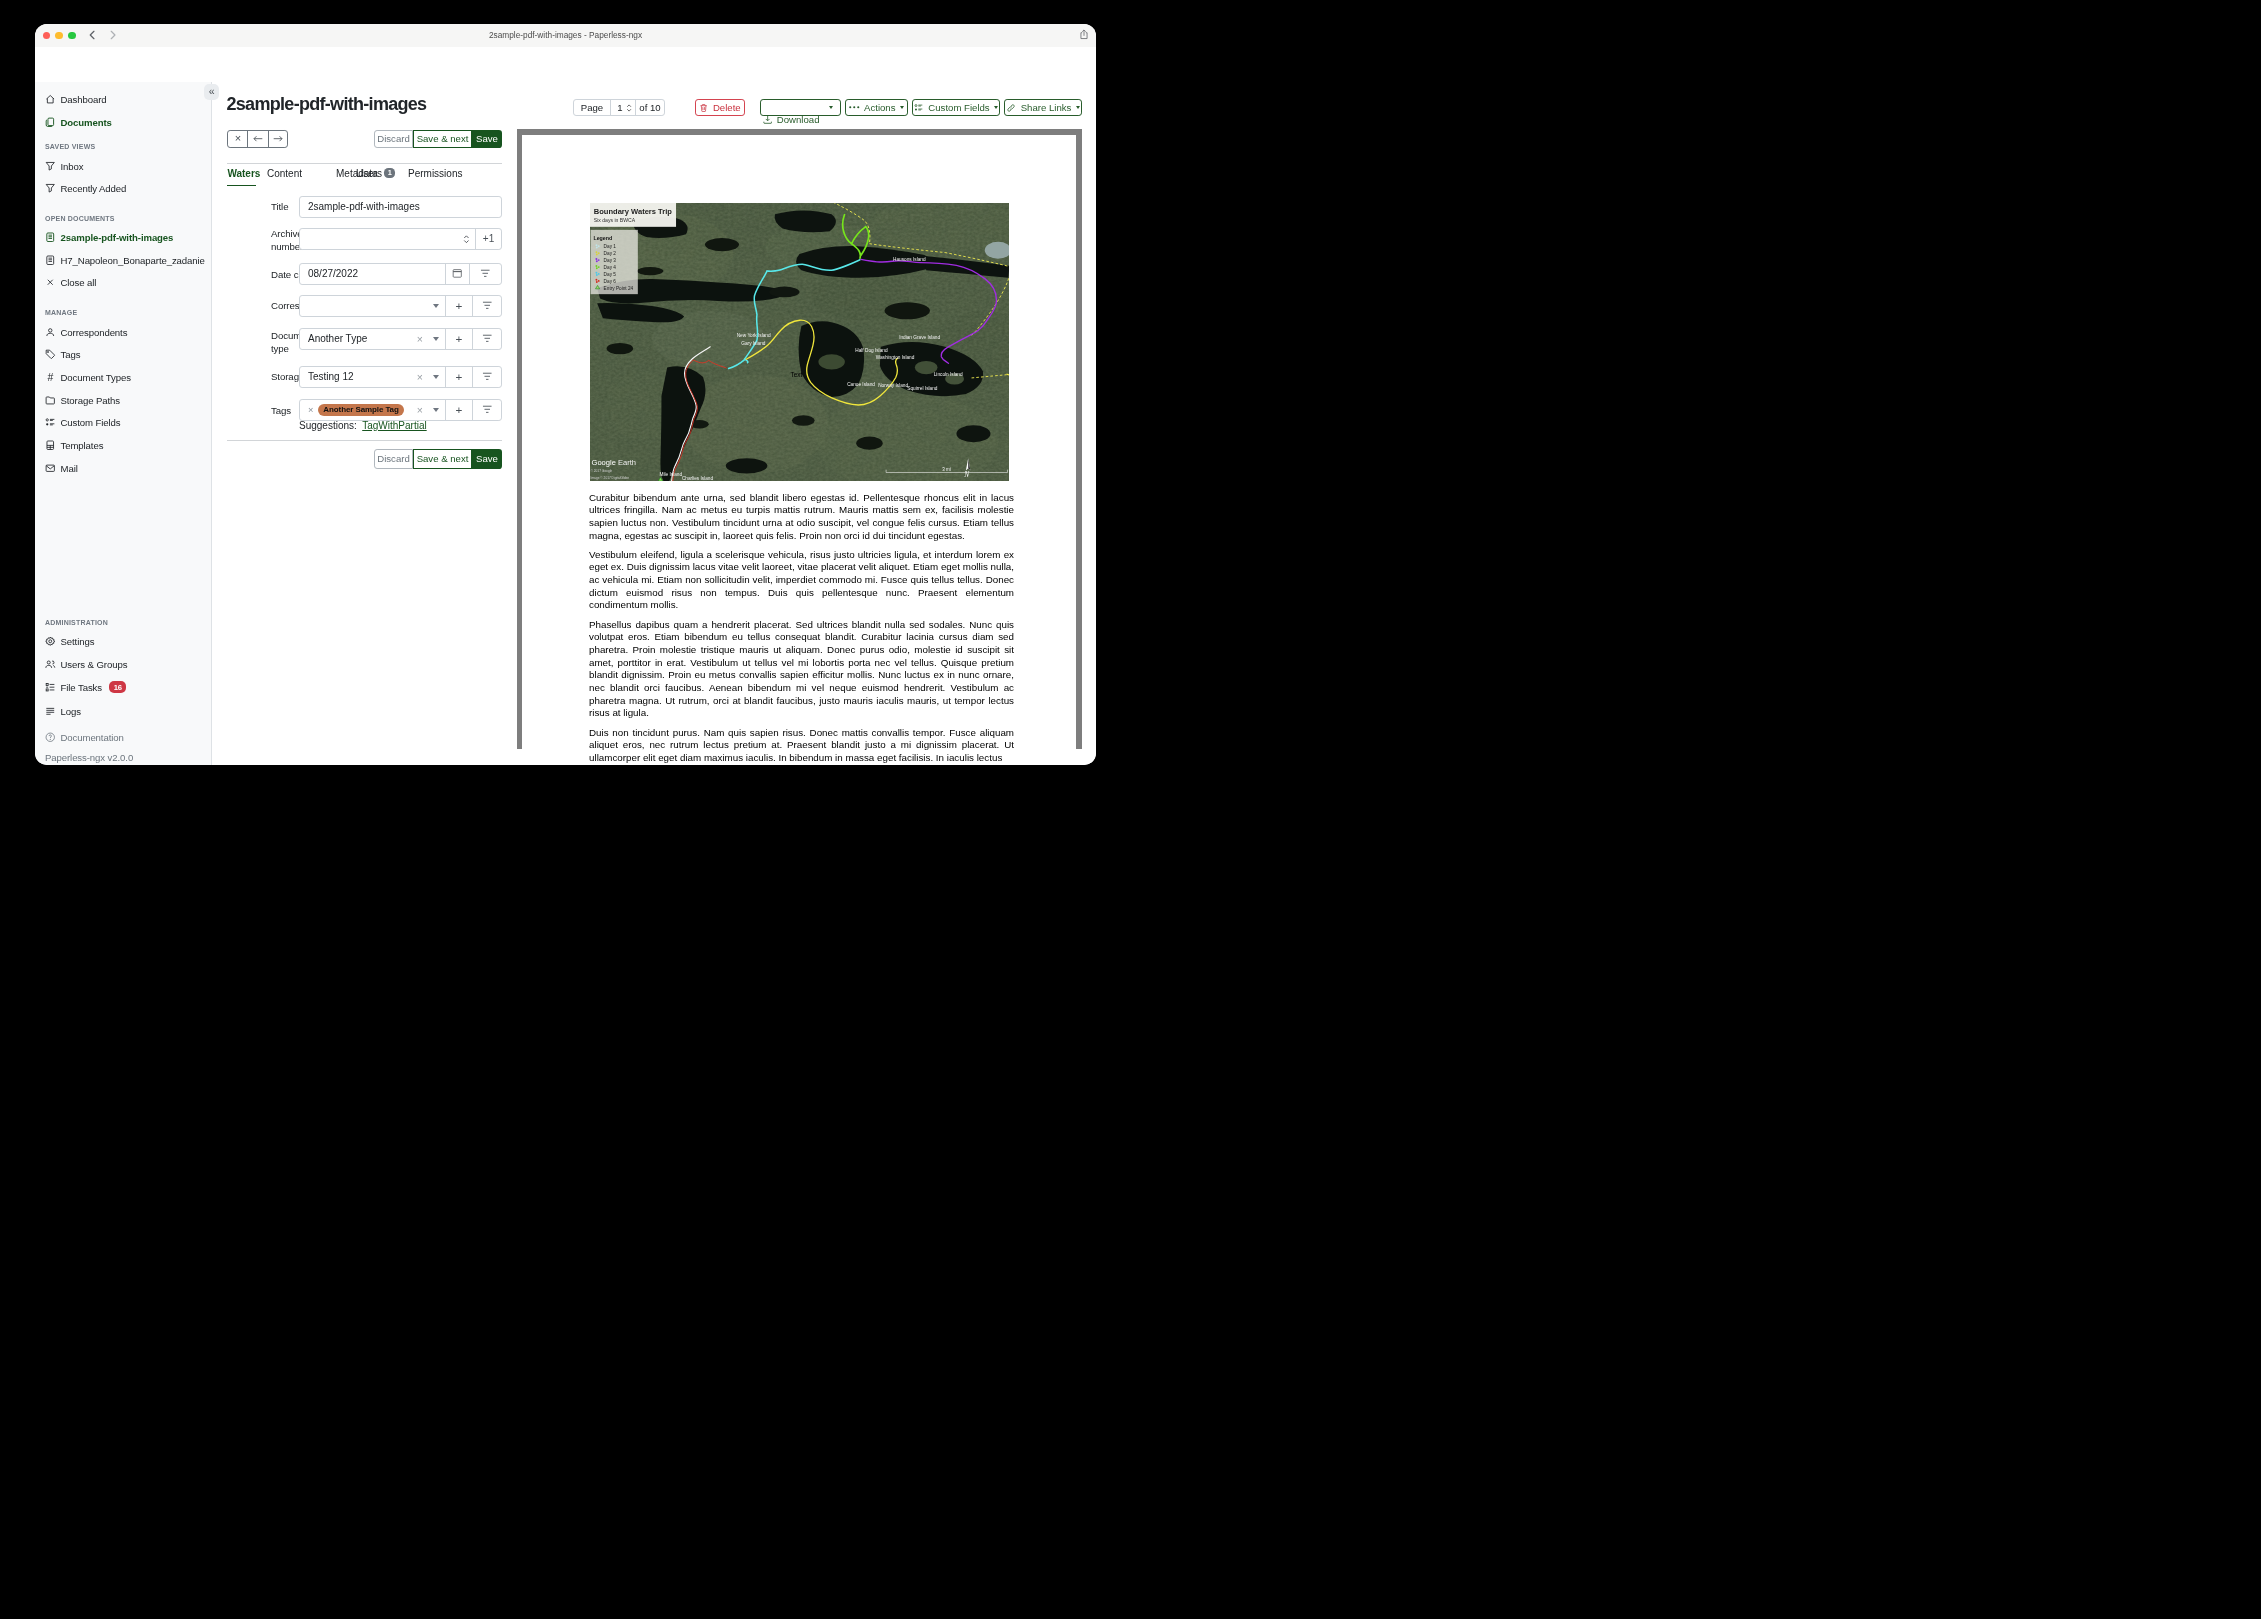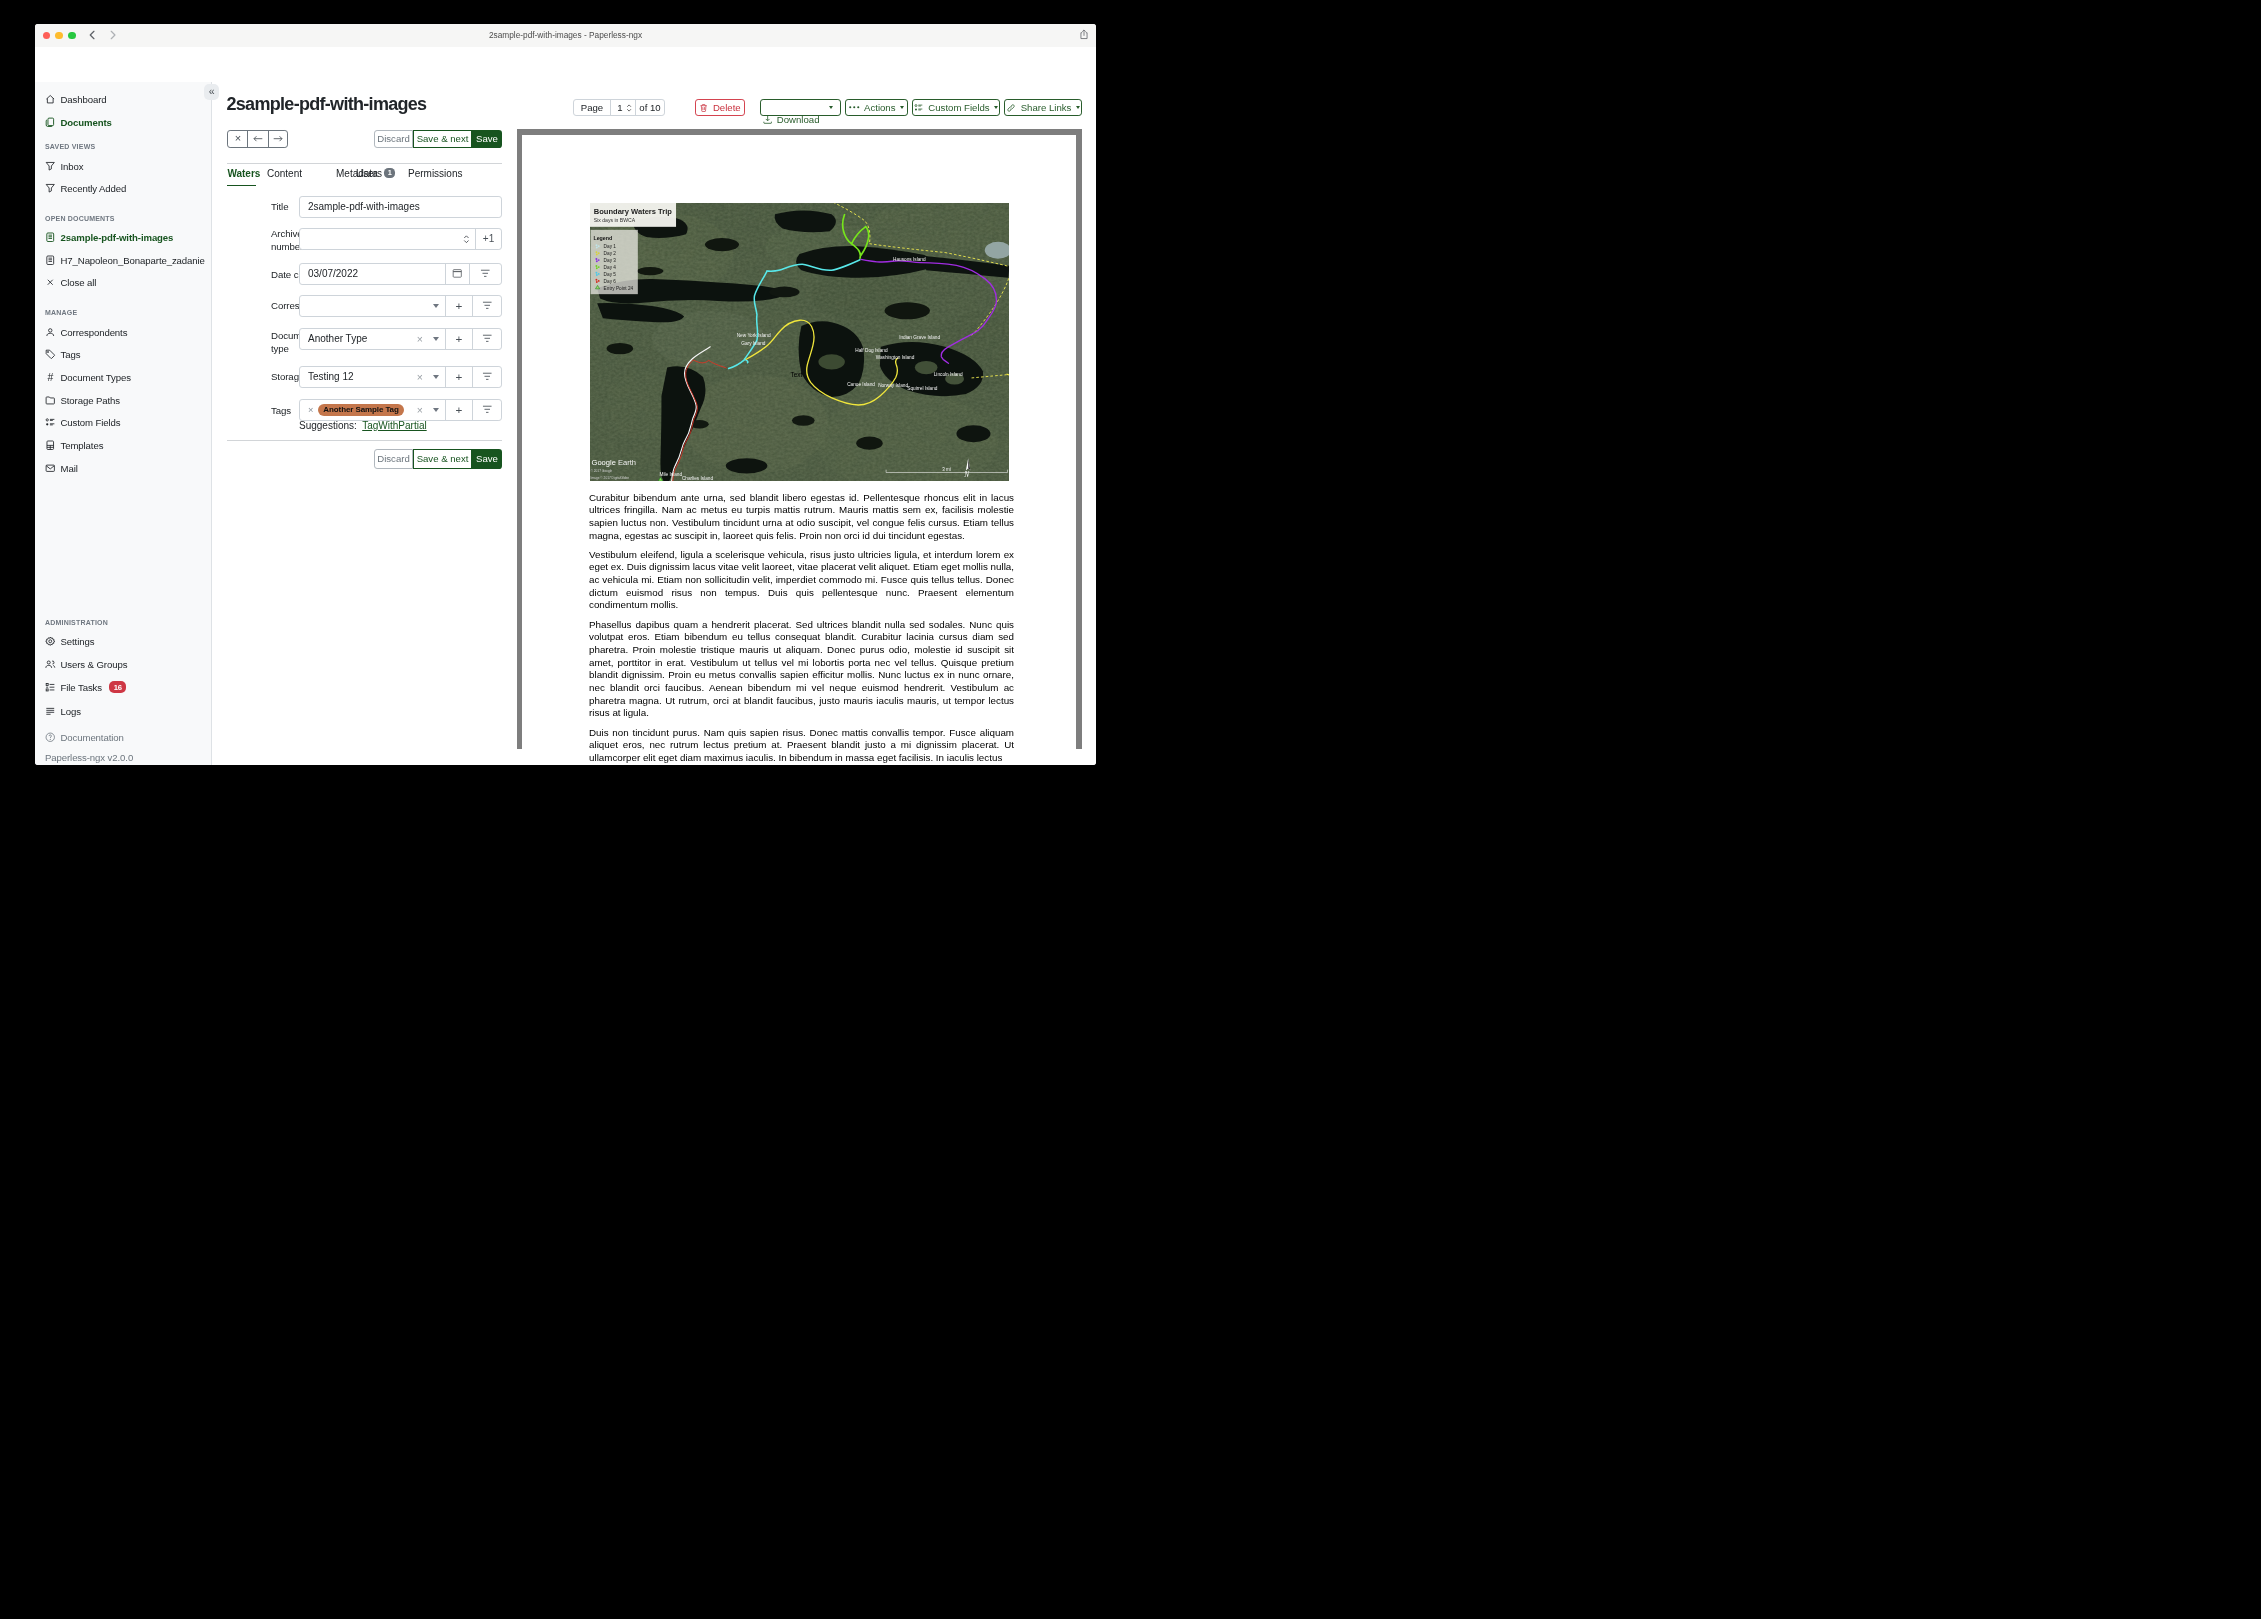--- a/index.html
+++ b/index.html
@@ -1,17 +1,17 @@
 <!DOCTYPE html>
 <html style="font-size:10px"><head>
 <meta charset="utf-8">
 <style>
 * { margin:0; padding:0; box-sizing:border-box; }
 html,body { width:1131px; height:810px; background:#000; font-family:"Liberation Sans", sans-serif; }
-#win { position:absolute; left:35px; top:23.5px; width:1061px; height:741px; border-radius:3px; background:#fff; overflow:hidden; }
+#win { position:absolute; left:35px; top:23.5px; width:1061px; height:741px; border-radius:12px; background:#fff; overflow:hidden; }
 
 #titlebar { position:absolute; left:0; top:0; width:100%; height:23.5px; background:#f6f6f5; }
 .tl { position:absolute; top:8.1px; width:7.5px; height:7.5px; border-radius:50%; }
 #title-text { position:absolute; width:100%; text-align:center; top:6.8px; font-size:8.3px; color:#4d4d4d; }
 .tchev { position:absolute; top:6.8px; }
 
 #navbar { position:absolute; left:0; top:23.5px; width:100%; height:35px; background:#2c5829; }
 #brand { position:absolute; left:9.6px; top:11.7px; }
 #brandtext { position:absolute; left:30px; top:11.7px; font-size:10.5px; color:#fafcfa; }
 #search { position:absolute; left:192px; top:7.4px; width:314px; height:18px; background:#22481f; border:0.6px solid #557951; border-radius:3.7px; }
@@ -237,21 +237,21 @@
       <div style="flex:1; position:relative; height:100%;">
           <svg style="position:absolute; right:5.6px; top:5.6px;" width="6.8" height="10.5" viewBox="0 0 11 17" fill="none" stroke="#343a40" stroke-width="1.3">
             <path d="M2 6.5 L5.5 3 L9 6.5 M2 10.5 L5.5 14 L9 10.5"></path>
           </svg>
         </div>
       <div class="icell" style="width:26px; color:#495057;">+1</div>
     </div>
 
     <div class="flabel" style="top:186px;">Date created</div>
     <div class="finput" style="left:87px; top:181px; width:203px; height:22px;">
-      <div style="flex:1; padding-left:8px;">03/07/2022</div>
+      <div style="flex:1; padding-left:8px;">08/27/2022</div>
       <div class="icell" style="width:24px;">
           <svg width="10.5" height="10.5" viewBox="0 0 16 16" fill="none" stroke="#55595e" stroke-width="1.2">
             <rect x="1.8" y="2.5" width="12.4" height="11.5" rx="1.2"></rect>
             <path d="M1.8 5.5 H14.2" stroke-width="1.6"></path>
           </svg>
         </div>
       <div class="icell" style="width:32px;">
           <svg width="10.5" height="8.6" viewBox="0 0 17 14" fill="none" stroke="#495057" stroke-width="1.4">
             <path d="M1.5 2 H15.5 M4 7 H13 M6.5 12 H10.5"></path>
           </svg>

